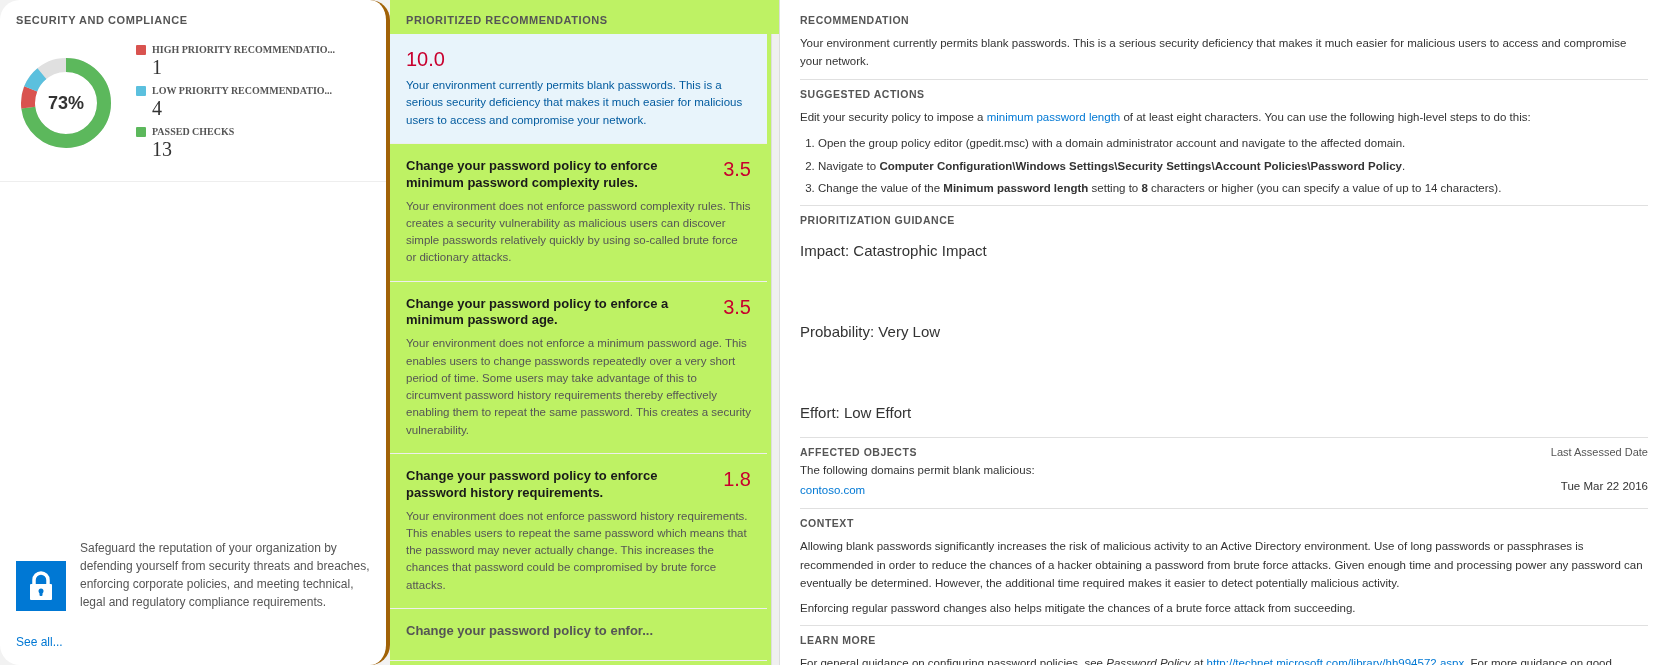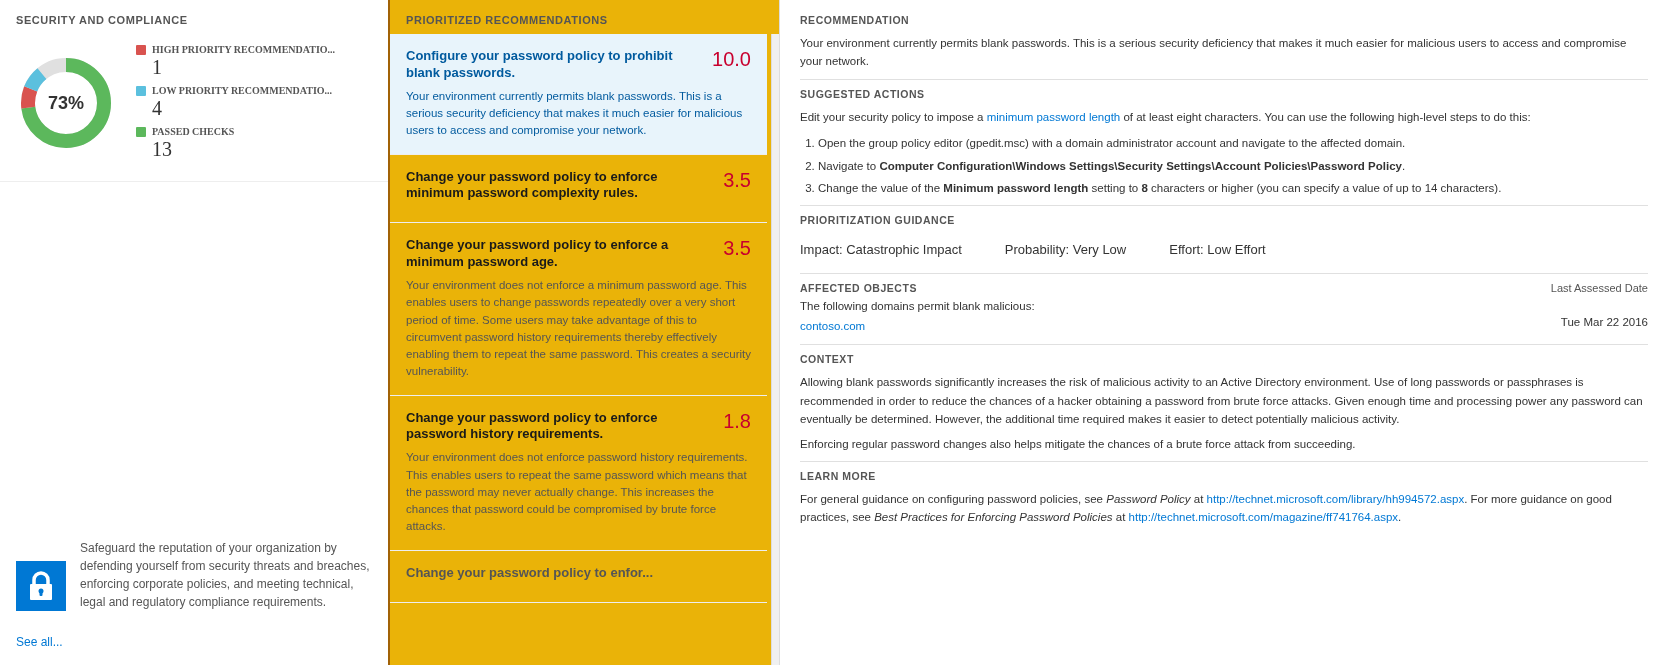--- a/index.html
+++ b/index.html
@@ -16,22 +16,23 @@
       height: 665px;
       gap: 0;
     }
     
     .left-panel {
       width: 390px;
       min-width: 390px;
       background: #fff;
       display: flex;
       flex-direction: column;
-      border-right: 2px solid #a16207;
+      border-right: 4px solid #a16207;
       overflow: hidden;
+      border-radius: 20px;
     }
     .panel-title {
       font-size: 11px;
       font-weight: 600;
       color: #555;
       letter-spacing: 0.05em;
       padding: 14px 16px 8px 16px;
       text-transform: uppercase;
     }
     .score-section {
@@ -122,21 +123,21 @@
       color: #0078d4;
       font-size: 12px;
       cursor: pointer;
       text-decoration: none;
     }
 
     
     .middle-panel {
       width: 390px;
       min-width: 390px;
-      background: #eab308;
+      background: #bef264;
       border-right: 1px solid #ddd;
       display: flex;
       flex-direction: column;
       overflow: hidden;
     }
     .middle-panel .panel-title {
       padding: 14px 16px 8px 16px;
     }
     .recommendations-list {
       flex: 1;
@@ -235,24 +236,25 @@
       margin-bottom: 8px;
     }
     .actions-list li {
       font-size: 11.5px;
       color: #333;
       line-height: 1.6;
       margin-bottom: 4px;
     }
     .prioritization-row {
       display: flex;
-      gap: 43px;
-      font-size: 13px;
+      gap: 64px;
+      font-size: 15px;
       color: #333;
       padding: 8px 0;
+      flex-direction: column;
     }
     .affected-header {
       display: flex;
       justify-content: space-between;
       align-items: center;
       font-size: 10.5px;
     }
     .affected-header-left {
       font-weight: 600;
       color: #555;
@@ -362,30 +364,30 @@
   </div>
 
   <div class="middle-panel">
     <div class="panel-title">PRIORITIZED RECOMMENDATIONS</div>
 
     <div style="display:flex; flex:1; overflow:hidden;">
       <div class="recommendations-list" style="flex:1;">
 
       <div class="rec-item active">
       <div class="rec-item-header">
-        <div class="rec-title">Configure your password policy to prohibit blank passwords.</div>
         <div class="rec-score">10.0</div>
       </div>
       <div class="rec-desc">Your environment currently permits blank passwords. This is a serious security deficiency that makes it much easier for malicious users to access and compromise your network.</div>
     </div>
           <div class="rec-item">
       <div class="rec-item-header">
         <div class="rec-title">Change your password policy to enforce minimum password complexity rules.</div>
         <div class="rec-score">3.5</div>
       </div>
+      <div class="rec-desc">Your environment does not enforce password complexity rules. This creates a security vulnerability as malicious users can discover simple passwords relatively quickly by using so-called brute force or dictionary attacks.</div>
     </div>
           <div class="rec-item">
       <div class="rec-item-header">
         <div class="rec-title">Change your password policy to enforce a minimum password age.</div>
         <div class="rec-score">3.5</div>
       </div>
       <div class="rec-desc">Your environment does not enforce a minimum password age. This enables users to change passwords repeatedly over a very short period of time. Some users may take advantage of this to circumvent password history requirements thereby effectively enabling them to repeat the same password. This creates a security vulnerability.</div>
     </div>
           <div class="rec-item">
       <div class="rec-item-header">

